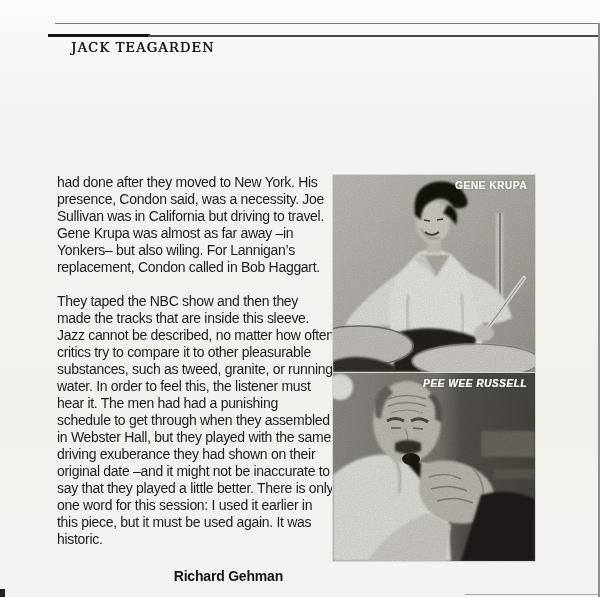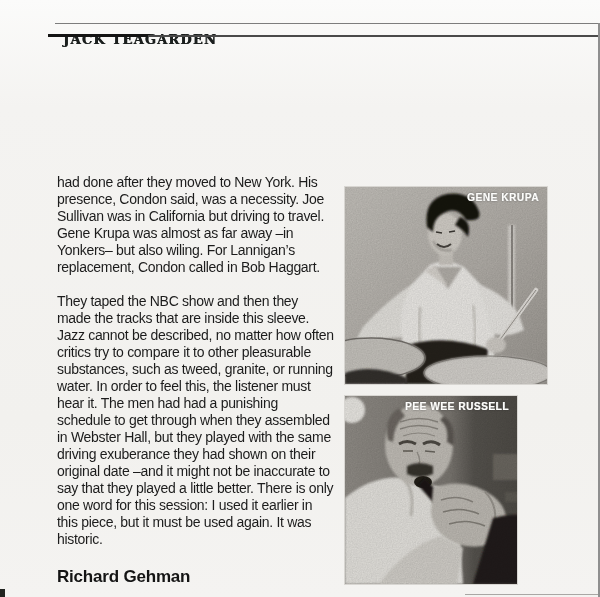--- a/index.html
+++ b/index.html
@@ -4,44 +4,44 @@
 <style>
   html,body{margin:0;padding:0;background:#ffffff;}
   .page{
     position:relative;width:600px;height:597px;overflow:hidden;
     background:linear-gradient(180deg,#fbfbfa 0%,#f4f3f1 18%,#f2f1ee 70%,#f4f3f1 100%);
     font-family:"Liberation Sans",sans-serif;
   }
   
   .hairline-top{position:absolute;left:55px;right:0;top:23px;height:1px;background:#7d7d7d;}
   .page-title{
-    position:absolute;left:55px;top:23px;margin:8px;
-    font-family:"DejaVu Serif",serif;font-size:13px;font-weight:bold;
+    position:absolute;left:55px;top:23px;margin:16px;
+    font-family:"DejaVu Serif",serif;font-size:13px;font-weight:normal;
     letter-spacing:1.2px;color:#1b1f1e;white-space:nowrap;
     text-shadow:0.6px 0 0 #1b1f1e;
     transform:scaleY(1.05);transform-origin:top left;
   }
   .rule-main{position:absolute;left:148px;right:0;top:35px;height:2px;background:#4a4a4a;}
   .rule-title{position:absolute;left:48px;width:102px;top:34px;height:3px;background:#141414;}
   
   .article{
     position:absolute;left:57px;top:174px;width:278px;
     font-size:14px;line-height:17px;letter-spacing:-0.3px;color:#1c1c1c;
   }
   .article p{margin:0 0 17px 0;}
   .byline{
-    margin-top:20px;padding-right:52px;text-align:left;
-    font-weight:bold;font-size:17px;color:#141414;letter-spacing:-0.2px;
+    margin-top:20px;padding-right:52px;text-align:right;
+    font-weight:bold;font-size:14px;color:#141414;letter-spacing:-0.2px;
   }
   
   .photo-column{position:absolute;left:333px;top:175px;width:202px;}
-  .photo{position:relative;margin:12px;padding:0;overflow:hidden;}
+  .photo{position:relative;margin:0;padding:0;overflow:hidden;}
   .photo svg{display:block;}
   .photo-krupa{width:202px;height:197px;margin-bottom:1px;box-shadow:0 0 0 1px #d8d6d2;}
-  .photo-russell{width:172px;height:188px;box-shadow:0 0 0 1px #d8d6d2;}
+  .photo-russell{width:202px;height:188px;box-shadow:0 0 0 1px #d8d6d2;font-style:italic;}
   .photo-label{
     position:absolute;top:5px;right:8px;
     color:#fdfdfb;font-weight:bold;font-size:10px;letter-spacing:0.6px;
     text-shadow:0 0 2px rgba(40,40,40,.65), 0.5px 0 0 #fdfdfb;
     white-space:nowrap;
   }
   
   .edge-line-right{position:absolute;right:0;top:23px;bottom:0;width:2px;background:#8f8f8f;}
   .bottom-hairline{position:absolute;left:465px;right:2px;bottom:2px;height:1px;background:#a9a7a4;}
   .corner-mark{position:absolute;left:0;bottom:0;width:5px;height:8px;background:#20231f;}

